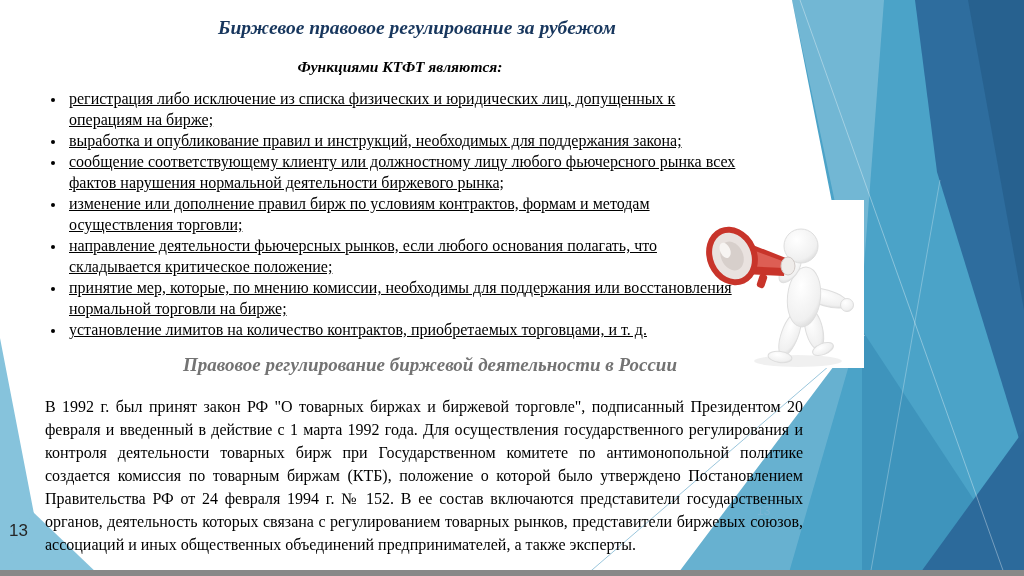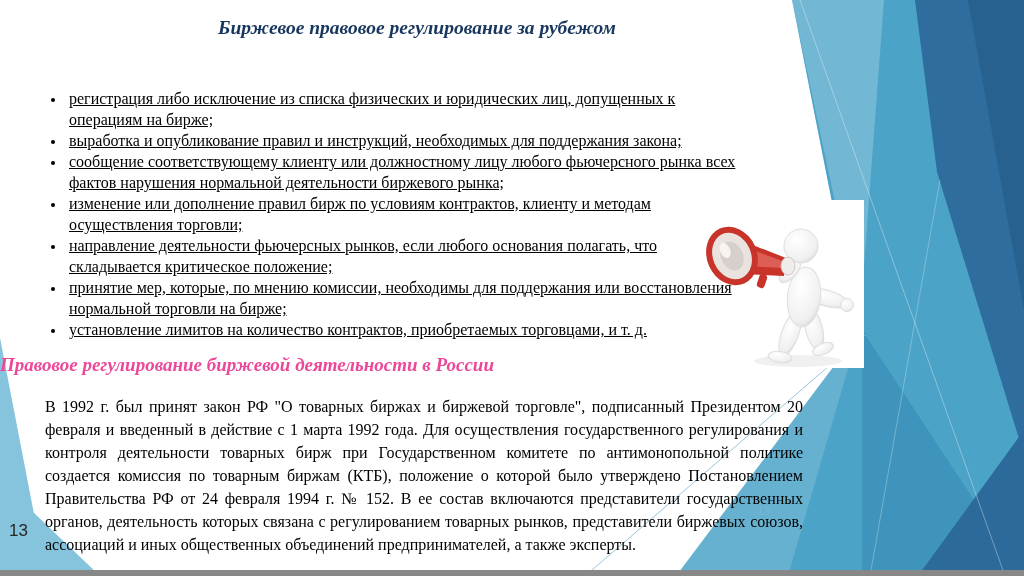--- a/index.html
+++ b/index.html
@@ -16,22 +16,22 @@
     position:absolute; top:58px; left:0; width:800px; text-align:center;
     font-size:15.5px; font-weight:bold; font-style:italic; color:#000;
   }
   ul.bullets {
     position:absolute; top:88px; left:42px; width:676px; margin:0;
     padding:0 0 0 24px; font-size:16px; line-height:21px; list-style:disc;text-decoration:underline;
   }
   ul.bullets li { padding-left:3px; margin:0; }
   ul.bullets li::marker { font-size:13px; }
   .section-title {
-    position:absolute; top:354px; left:0; width:860px; 
-    font-size:19px; font-weight:bold; font-style:italic; color:#ec4899;
+    position:absolute; top:354px; left:0; width:860px; text-align:center;
+    font-size:19px; font-weight:bold; font-style:italic; color:#737373;
   }
   .para {
     position:absolute; top:395px; left:45px; width:758px;
     font-size:16px; line-height:23px; text-align:justify;
   }
   .page-num {
     position:absolute; left:9px; bottom:29px;
     font-family:"Liberation Sans", sans-serif; font-size:17px; color:#262626;
   }
   .watermark {
@@ -98,26 +98,27 @@
           <ellipse cx="34" cy="56" rx="19" ry="24" fill="#e9e2df"></ellipse>
           <ellipse cx="34" cy="56" rx="11" ry="15" fill="#d7cfcb"></ellipse>
           <ellipse cx="30" cy="48" rx="5" ry="8" fill="#f7f4f2"></ellipse>
         </g>
         <rect x="60" y="74" width="8" height="14" rx="3" transform="rotate(18 64 81)" fill="#C8342A"></rect>
       </g>
     </svg>
   </div>
 
   <div class="title">Биржевое правовое регулирование за рубежом</div>
+  <div class="subtitle">Функциями КТФТ являются:</div>
 
   <ul class="bullets">
     <li>регистрация либо исключение из списка физических и юридических лиц, допущенных к операциям на бирже;</li>
     <li>выработка и опубликование правил и инструкций, необходимых для поддержания закона;</li>
     <li>сообщение соответствующему клиенту или должностному лицу любого фьючерсного рынка всех фактов нарушения нормальной деятельности биржевого рынка;</li>
-    <li>изменение или дополнение правил бирж по условиям контрактов, клиенту и методам осуществления торговли;</li>
+    <li>изменение или дополнение правил бирж по условиям контрактов, формам и методам осуществления торговли;</li>
     <li>направление деятельности фьючерсных рынков, если любого основания полагать, что складывается критическое положение;</li>
     <li>принятие мер, которые, по мнению комиссии, необходимы для поддержания или восстановления нормальной торговли на бирже;</li>
     <li>установление лимитов на количество контрактов, приобретаемых торговцами, и т. д.</li>
   </ul>
 
   <div class="section-title">Правовое регулирование биржевой деятельности в России</div>
 
   <div class="para">В 1992 г. был принят закон РФ "О товарных биржах и биржевой торговле", подписанный Президентом 20 февраля и введенный в действие с 1 марта 1992 года. Для осуществления государственного регулирования и контроля деятельности товарных бирж при Государственном комитете по антимонопольной политике создается комиссия по товарным биржам (КТБ), положение о которой было утверждено Постановлением Правительства РФ от 24 февраля 1994 г. № 152. В ее состав включаются представители государственных органов, деятельность которых связана с регулированием товарных рынков, представители биржевых союзов, ассоциаций и иных общественных объединений предпринимателей, а также эксперты.</div>
 
   <div class="watermark">13</div>

